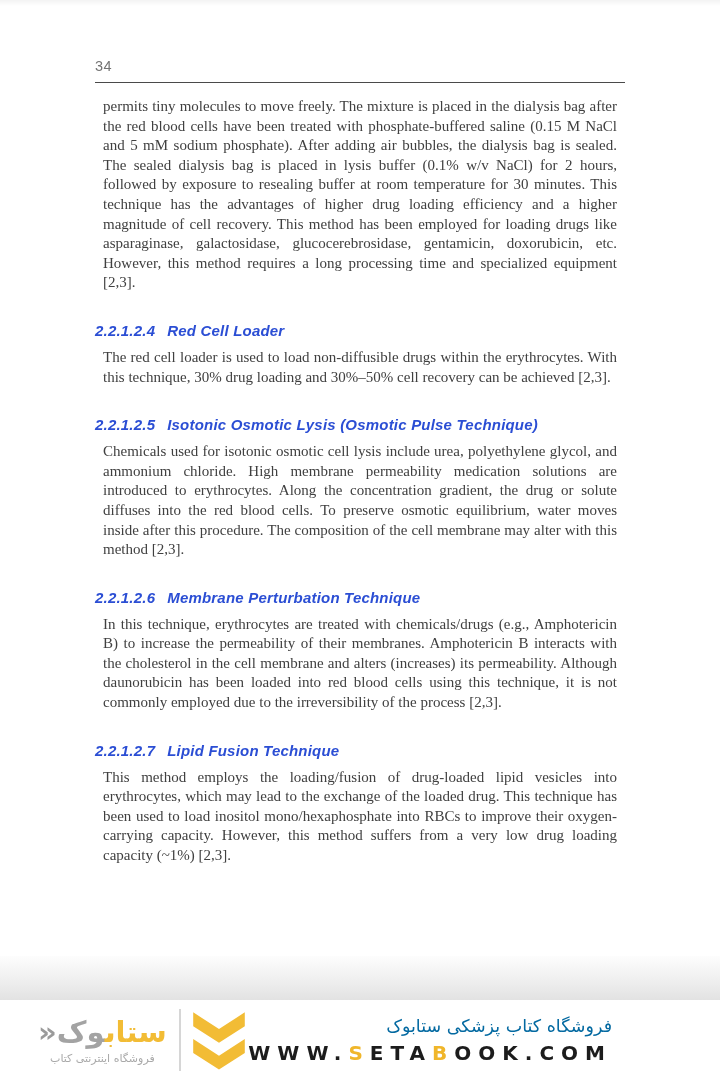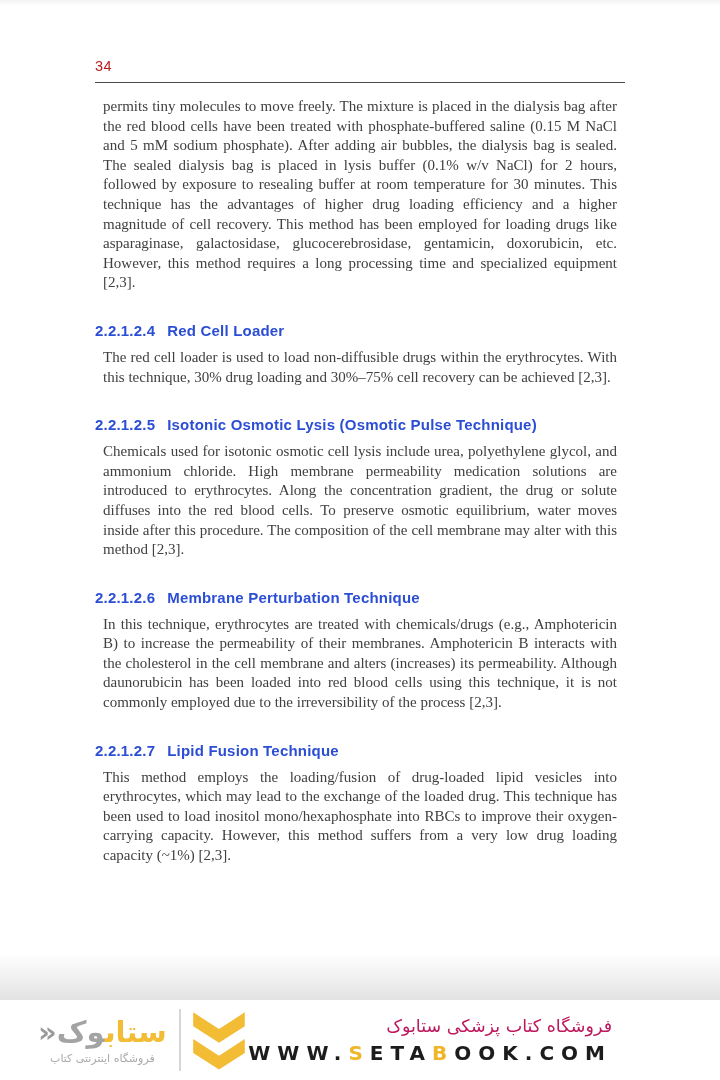--- a/index.html
+++ b/index.html
@@ -17,36 +17,37 @@
   }
   
   .content{
     position:absolute;top:0;left:0;right:0;
     padding:58px 95px 0 95px;
     color:#404040;
   }
   .running-head{
     display:flex;align-items:baseline;
     font-family:"Liberation Sans", sans-serif;
-    font-size:14.5px;color:#b91c1c;
+    font-size:14.5px;color:#737373;
     padding-bottom:8px;
     border-bottom:1px solid #4a4a4a;
   }
   .running-head .pagenum{margin-right:18px;letter-spacing:.5px;}
   .running-head .title{letter-spacing:.2px;}
   .bodytext{
     font-size:15px;line-height:19.6px;
     text-align:justify;
     margin:8px;
   }
   .intro{margin-top:14px;}
   .section{margin-top:29px;}
   .section-head{
     margin:0 0 9px 0;
     font-family:"Liberation Sans", sans-serif;
+    font-style:italic;
     font-weight:bold;
     font-size:15px;
     color:#2b4ed4;
     letter-spacing:.2px;
   }
   .section-head .sec-num{margin-right:12px;}
   
   .shadow-band{
     position:absolute;left:0;bottom:80px;width:720px;height:44px;
     background:linear-gradient(to bottom,#fdfdfd 0%,#efefef 55%,#e2e2e2 100%);
@@ -85,21 +86,21 @@
     width:2px;height:62px;background:#d6d6d6;margin:0 10px 0 2px;
   }
   .chevron-emblem svg{display:block;}
   .brand-right{
     text-align:right;
     margin-right:10px;
   }
   .store-name{
     direction:rtl;
     font-family:"DejaVu Sans", sans-serif;
-    font-size:17.5px;color:#be185d;
+    font-size:17.5px;color:#0369a1;
     padding-left:4px;
     white-space:nowrap;
   }
   .website{
     font-family:"DejaVu Sans", sans-serif;
     font-weight:bold;
     font-size:20px;color:#1c1c1c;
     letter-spacing:7px;
     margin-top:5px;white-space:nowrap;
   }
@@ -116,21 +117,21 @@
     <div class="running-head">
       <span class="pagenum">34</span>
     </div>
 
     <p class="bodytext intro">permits tiny molecules to move freely. The mixture is placed in the dialysis bag after the red blood cells have been treated with phosphate-buffered saline (0.15 M NaCl and 5 mM sodium phosphate). After adding air bubbles, the dialysis bag is sealed. The sealed dialysis bag is placed in lysis buffer (0.1% w/v NaCl) for 2 hours, followed by exposure to resealing buffer at room temperature for 30 minutes. This technique has the advantages of higher drug loading efficiency and a higher magnitude of cell recovery. This method has been employed for loading drugs like asparaginase, galactosidase, glucocerebrosidase, gentamicin, doxorubicin, etc. However, this method requires a long processing time and specialized equipment [2,3].</p>
 
     <div class="section">
       <h2 class="section-head">
         <span class="sec-num">2.2.1.2.4</span><span>Red Cell Loader</span>
       </h2>
-      <p class="bodytext">The red cell loader is used to load non-diffusible drugs within the erythrocytes. With this technique, 30% drug loading and 30%–75% cell recovery can be achieved [2,3].</p>
+      <p class="bodytext">The red cell loader is used to load non-diffusible drugs within the erythrocytes. With this technique, 30% drug loading and 30%–50% cell recovery can be achieved [2,3].</p>
     </div>
 
     <div class="section">
       <h2 class="section-head">
         <span class="sec-num">2.2.1.2.5</span><span>Isotonic Osmotic Lysis (Osmotic Pulse Technique)</span>
       </h2>
       <p class="bodytext">Chemicals used for isotonic osmotic cell lysis include urea, polyethylene glycol, and ammonium chloride. High membrane permeability medication solutions are introduced to erythrocytes. Along the concentration gradient, the drug or solute diffuses into the red blood cells. To preserve osmotic equilibrium, water moves inside after this procedure. The composition of the cell membrane may alter with this method [2,3].</p>
     </div>
 
     <div class="section">

